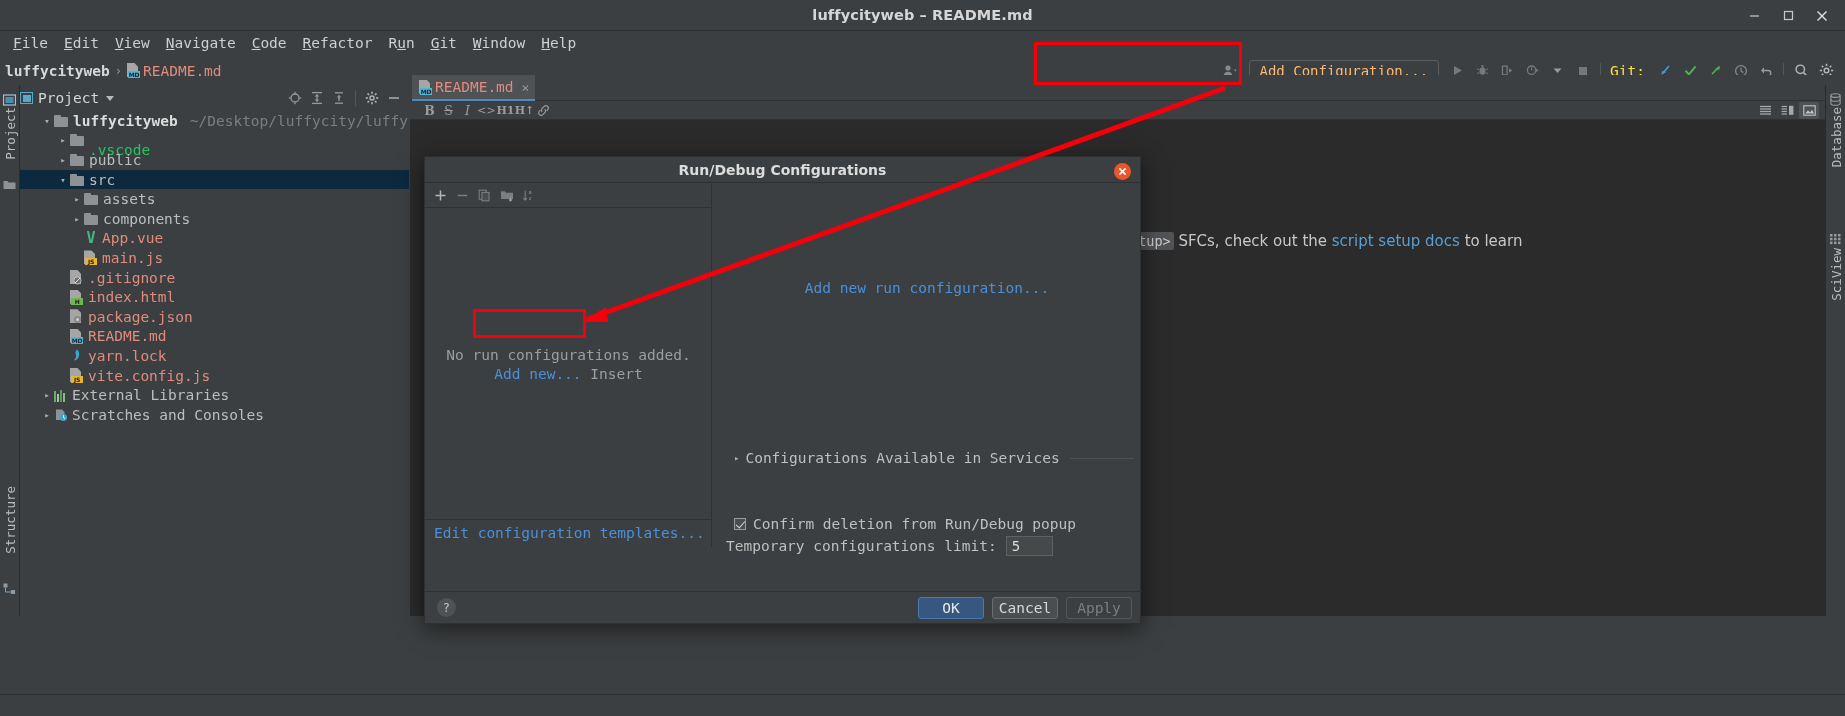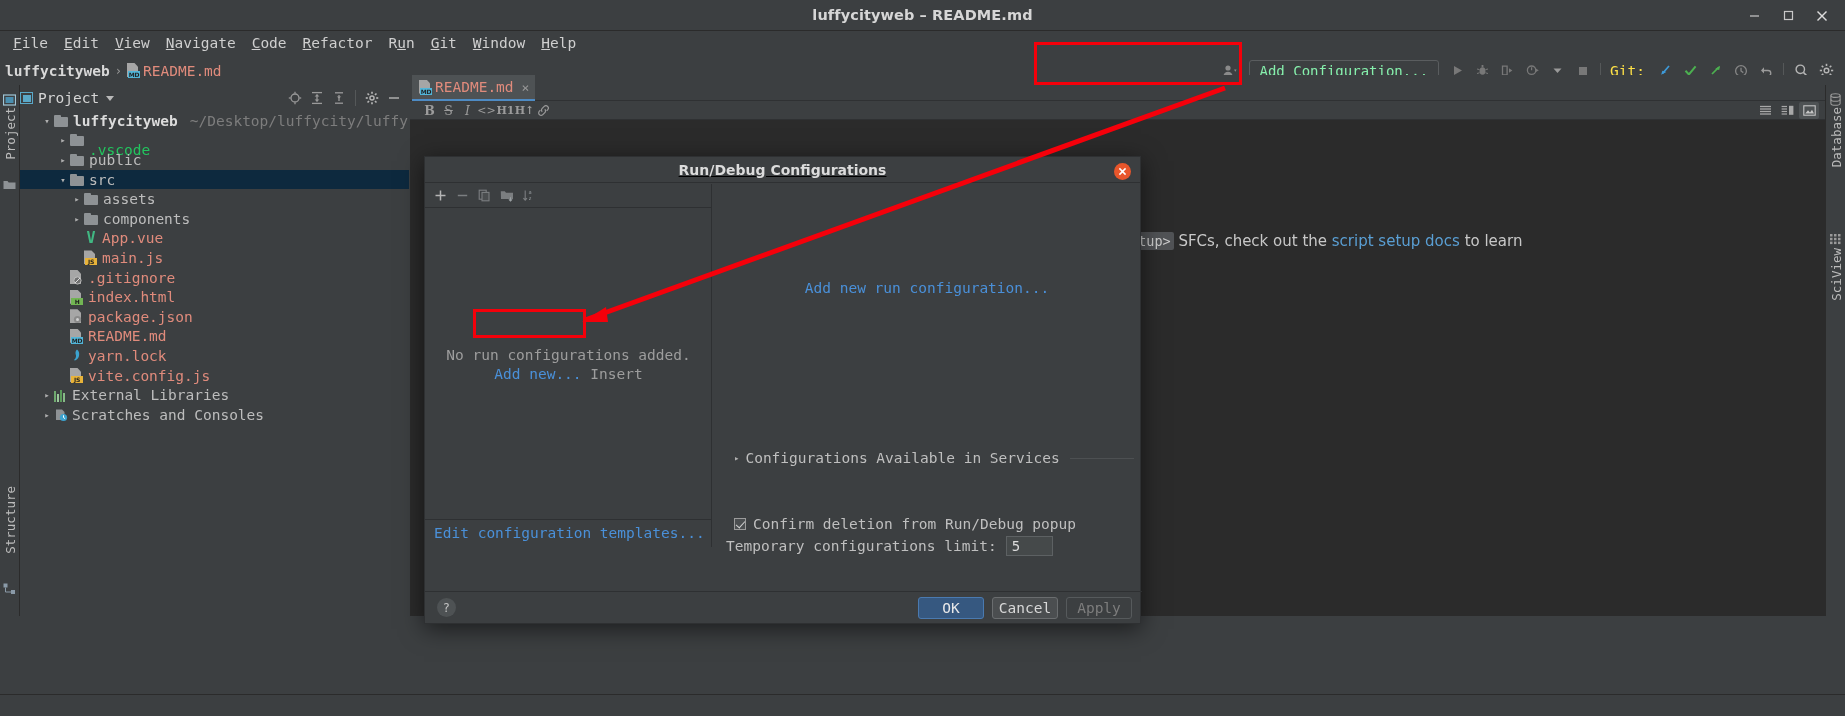--- a/index.html
+++ b/index.html
@@ -80,21 +80,21 @@
     position: absolute; right: 6px; top: 56px; height: 29px;
     display: flex; align-items: center; gap: 0;
   }
   .tb-icon {
     width: 25px; height: 25px; display: flex; align-items: center; justify-content: center;
     color: #787878;
   }
   .config-box {
     height: 22px; min-width: 185px; border: 1px solid #5a5d5f; border-radius: 3px;
     display: flex; align-items: center; justify-content: center;
-    color: #86efac; font-size: 14px; padding: 0 10px; margin: 0 6px;
+    color: #fdba74; font-size: 14px; padding: 0 10px; margin: 0 6px;
     font-family: "DejaVu Sans Mono", monospace;
   }
   .git-label { color: #fde047; font-size: 14.5px; padding: 0 8px 0 4px; }
   .tb-sep { width: 1px; height: 16px; background: #555859; margin: 0 5px; }
 
   
   .left-strip {
     position: absolute; left: 0; top: 85px; width: 20px; height: 531px;
     background: #3c3f41; border-right: 1px solid #2b2b2b;
   }
@@ -212,21 +212,20 @@
   .statusbar {
     position: absolute; left: 0; bottom: 0; width: 1845px; height: 22px;
     background: #3c3f41; border-top: 1px solid #2b2b2b;
   }
 
   
   .dialog {
     position: absolute; left: 424px; top: 156px; width: 717px; height: 468px;
     background: #3c3f41; border: 1px solid #2e3032;
     box-shadow: 0 5px 22px rgba(0,0,0,.55);
-    text-decoration: underline;
   }
   .dlg-title {
     height: 26px; background: #3c3f41; border-bottom: 1px solid #2e3032;
     display: flex; align-items: center; justify-content: center;
     font-family: "DejaVu Sans", "Liberation Sans", sans-serif;
     font-size: 14px; font-weight: 600; color: #dcdcdc;
   }
   .dlg-close {
     position: absolute; right: 9px; top: 6px; width: 17px; height: 17px; border-radius: 50%;
     background: #e8562b; color: #fff; display: flex; align-items: center; justify-content: center;

